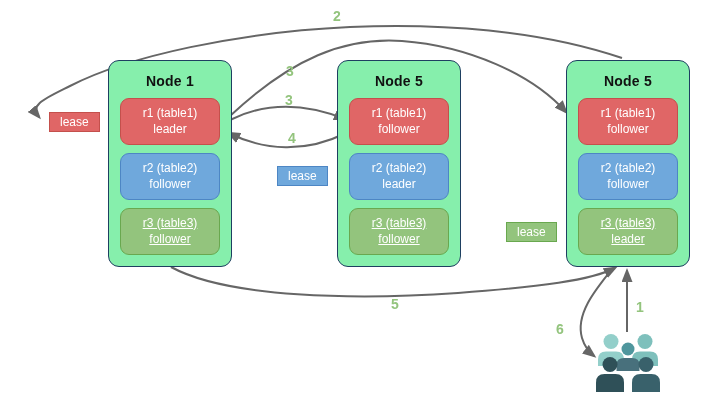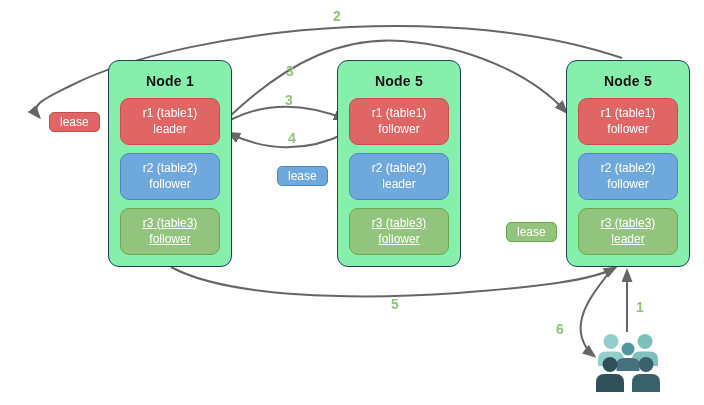--- a/index.html
+++ b/index.html
@@ -28,21 +28,21 @@
     justify-content:center;color:#ffffff;font-size:12px;line-height:1.32;
     text-align:center;border:1px solid transparent;
   }
   .replica.red{background:#e06666;border-color:#c4504c;}
   .replica.blue{background:#6fa8dc;border-color:#4d86c4;text-align:right;}
   .replica.green{background:#93c47d;border-color:#69a84f;text-decoration:underline;}
 
   
   .lease{
     position:absolute;color:#ffffff;font-size:12px;line-height:16px;
-    border-radius:5px;padding:1px 10px;box-sizing:border-box;
+    border-radius:0;padding:1px 10px;box-sizing:border-box;
   }
   .lease-red{left:49px;top:112px;background:#e06666;border:1px solid #c4504c;}
   .lease-blue{left:277px;top:166px;background:#6fa8dc;border:1px solid #4d86c4;}
   .lease-green{left:506px;top:222px;background:#93c47d;border:1px solid #69a84f;}
 
   
   .step{
     position:absolute;color:#93c47d;font-weight:bold;font-size:14px;line-height:14px;
   }
   #step2{left:333px;top:9px;}

